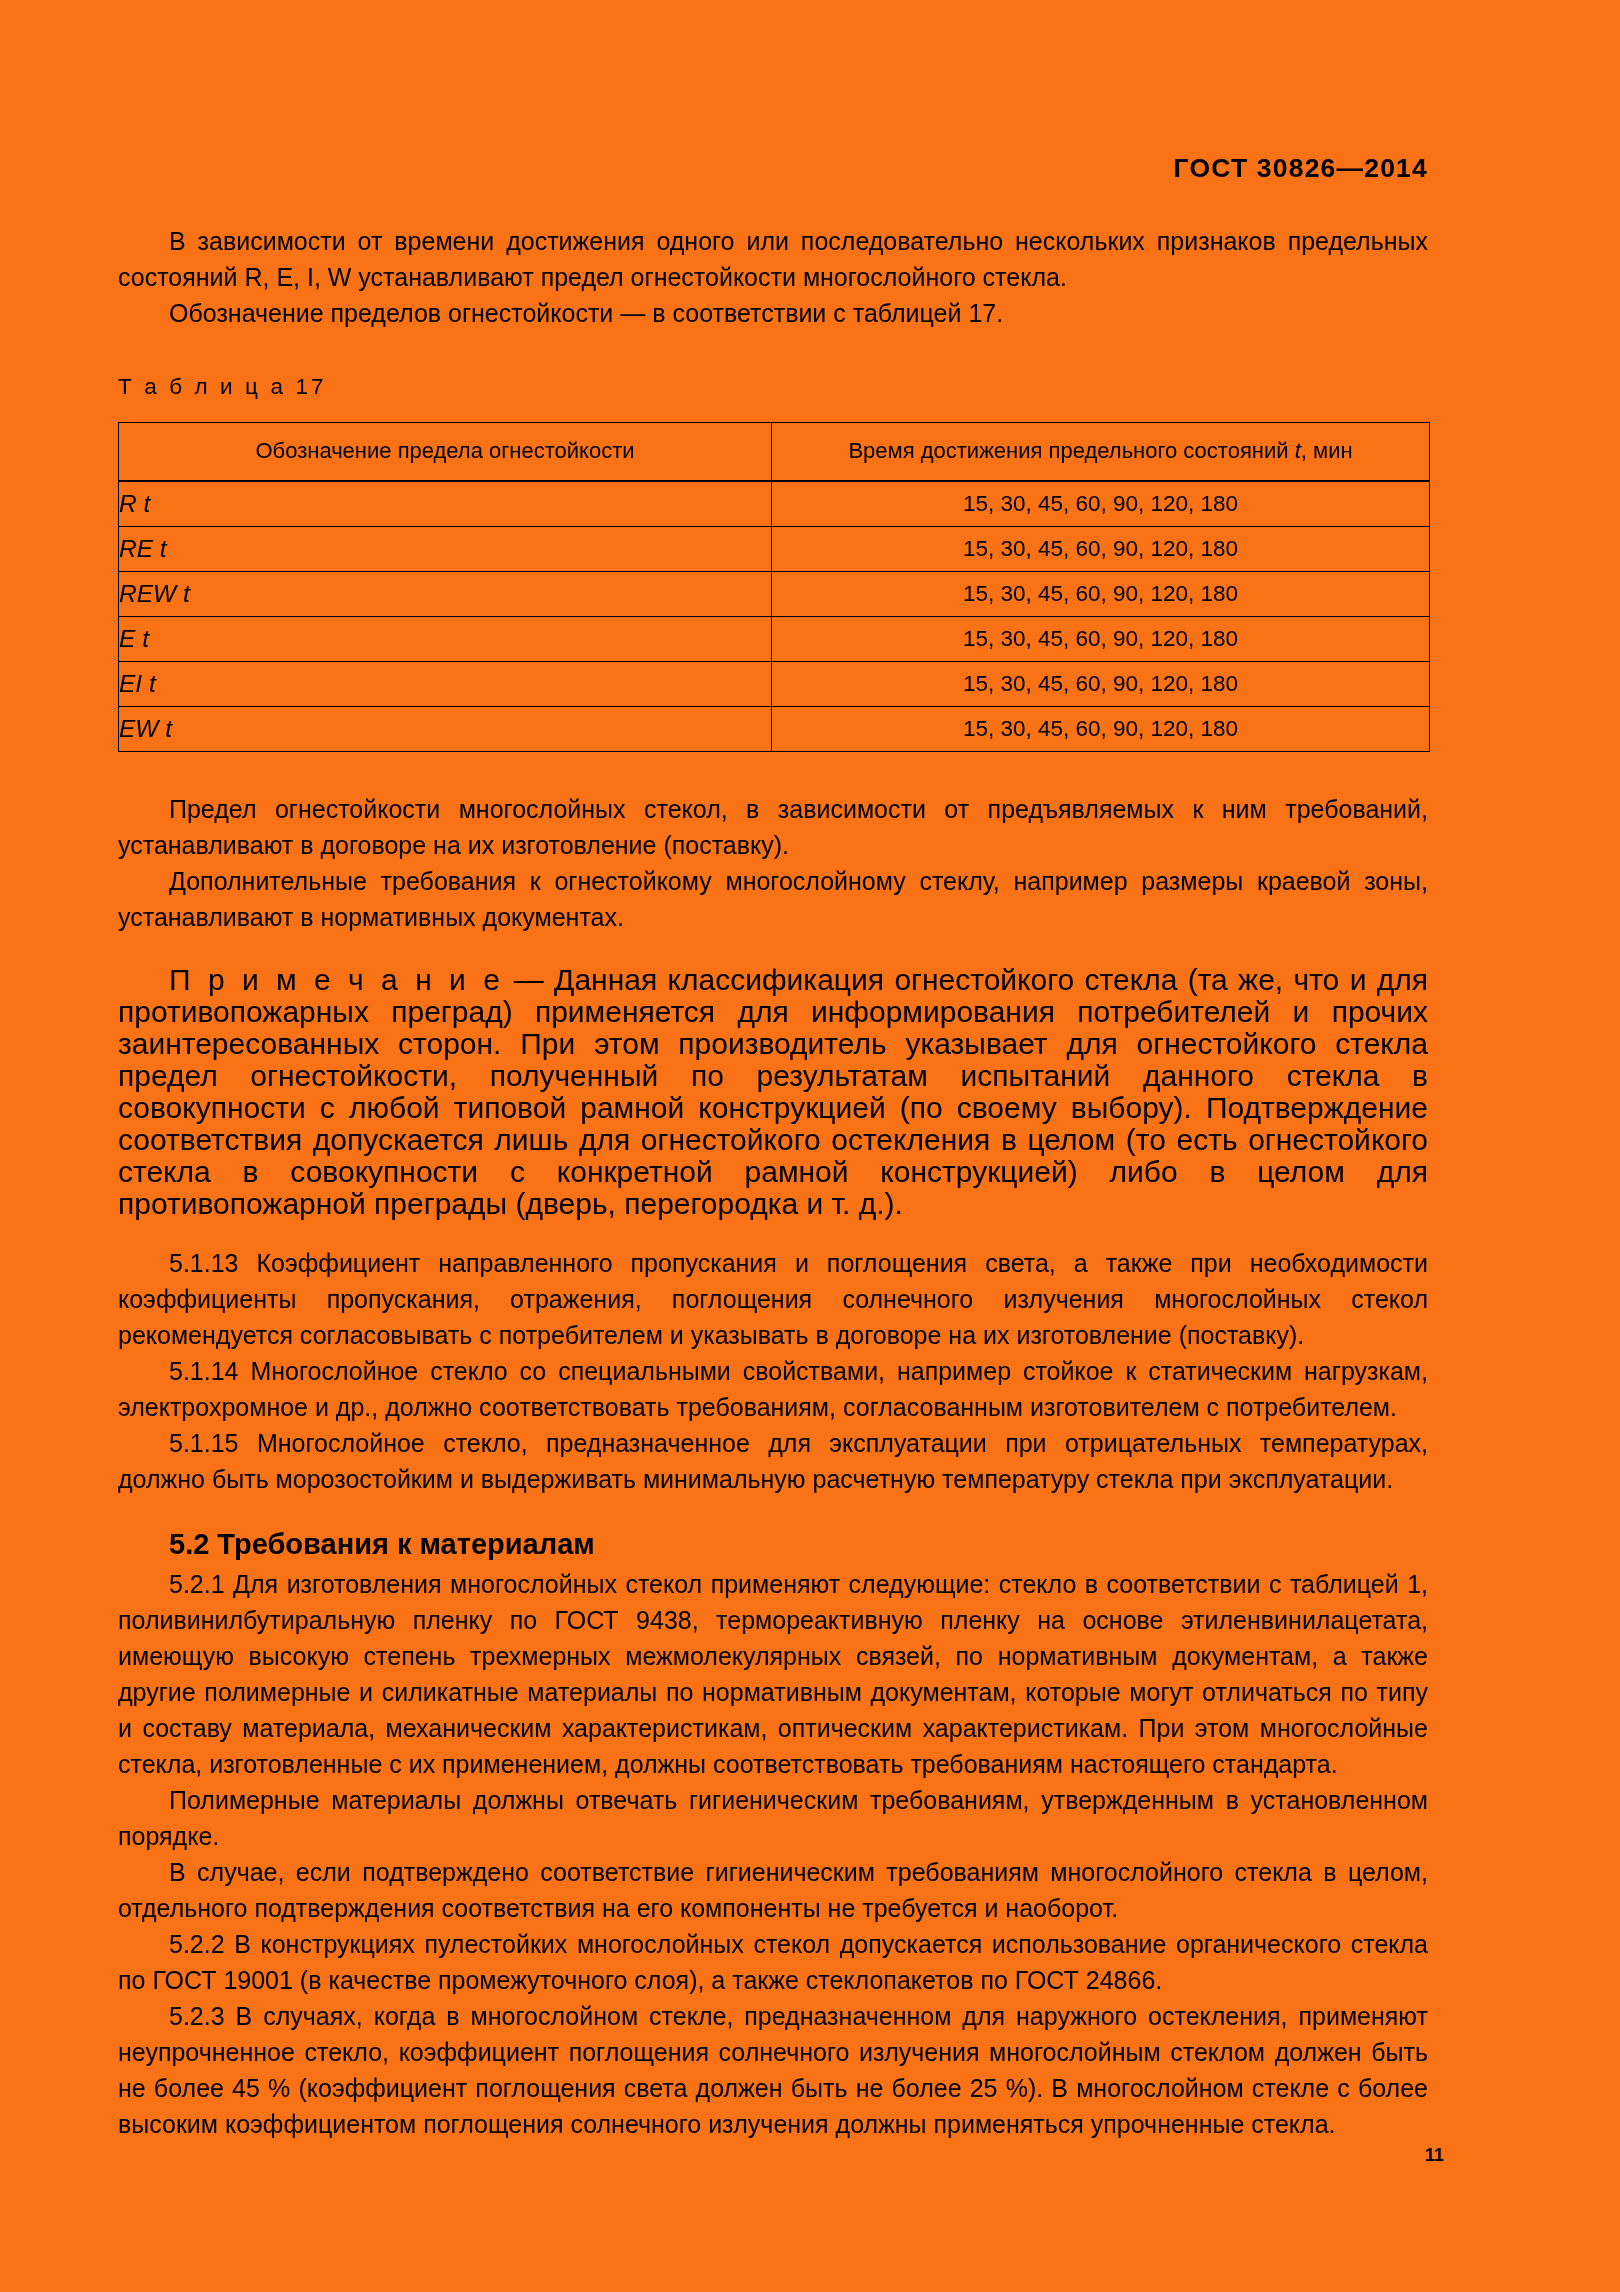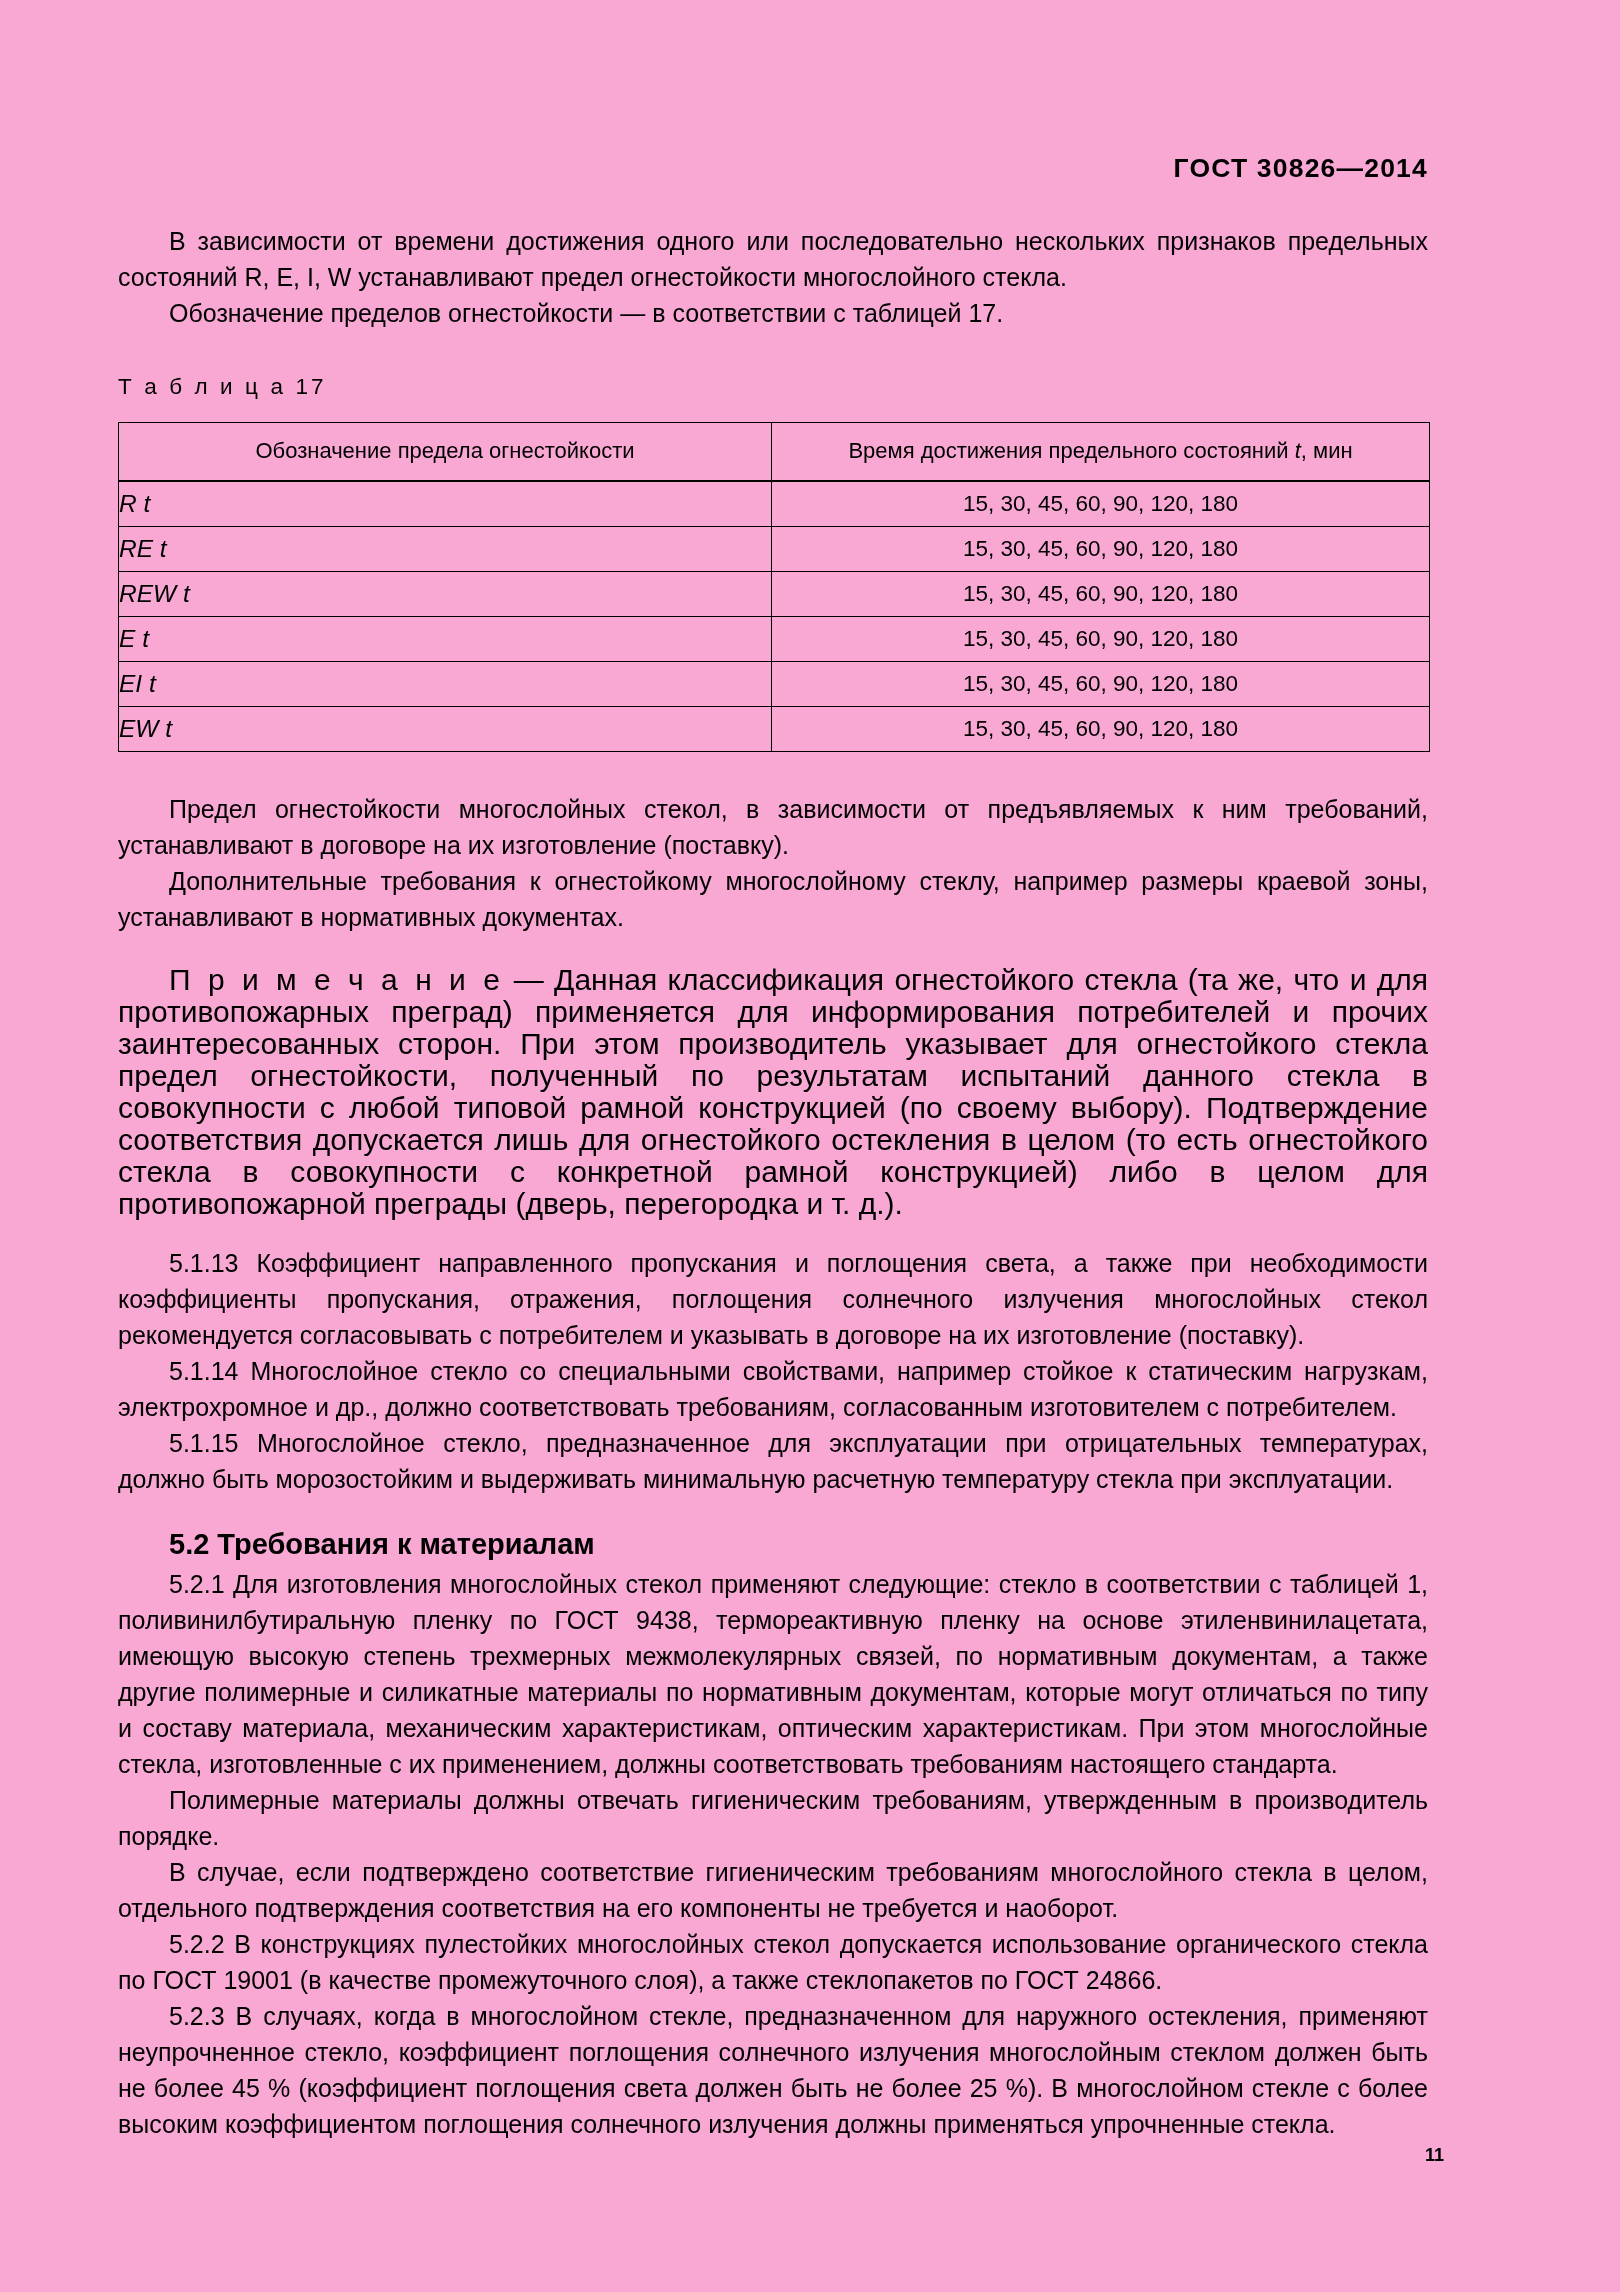--- a/index.html
+++ b/index.html
@@ -4,21 +4,21 @@
 <style>
   html, body {
     margin: 0;
     padding: 0;
     background: #ffffff;
   }
   .page {
     position: relative;
     width: 1620px;
     height: 2293px;
-    background: #f9a8d4;
+    background: #f97316;
     font-family: "Liberation Sans", sans-serif;
     color: #000000;
     box-sizing: border-box;
     overflow: hidden;
   }
 
   
   .doc-header {
     position: absolute;
     top: 153px;
@@ -199,21 +199,21 @@
     <p class="body-par gap-after-note">5.1.13  Коэффициент направленного пропускания и поглощения света, а также при необходимости коэффициенты пропускания, отражения, поглощения солнечного излучения многослойных стекол рекомендуется согласовывать с потребителем и указывать в договоре на их изготовление (поставку).</p>
 
     <p class="body-par">5.1.14  Многослойное стекло со специальными свойствами, например стойкое к статическим нагрузкам, электрохромное и др., должно соответствовать требованиям, согласованным изготовителем с потребителем.</p>
 
     <p class="body-par">5.1.15  Многослойное стекло, предназначенное для эксплуатации при отрицательных температурах, должно быть морозостойким и выдерживать минимальную расчетную температуру стекла при эксплуатации.</p>
 
     <h2 class="sect-head">5.2  Требования к материалам</h2>
 
     <p class="body-par">5.2.1  Для изготовления многослойных стекол применяют следующие: стекло в соответствии с таблицей 1, поливинилбутиральную пленку по ГОСТ 9438, термореактивную пленку на основе этиленвинилацетата, имеющую высокую степень трехмерных межмолекулярных связей, по нормативным документам, а также другие полимерные и силикатные материалы по нормативным документам, которые могут отличаться по типу и составу материала, механическим характеристикам, оптическим характеристикам. При этом многослойные стекла, изготовленные с их применением, должны соответствовать требованиям настоящего стандарта.</p>
 
-    <p class="body-par">Полимерные материалы должны отвечать гигиеническим требованиям, утвержденным в производитель порядке.</p>
+    <p class="body-par">Полимерные материалы должны отвечать гигиеническим требованиям, утвержденным в установленном порядке.</p>
 
     <p class="body-par">В случае, если подтверждено соответствие гигиеническим требованиям многослойного стекла в целом, отдельного подтверждения соответствия на его компоненты не требуется и наоборот.</p>
 
     <p class="body-par">5.2.2  В конструкциях пулестойких многослойных стекол допускается использование органического стекла по ГОСТ 19001 (в качестве промежуточного слоя), а также стеклопакетов по ГОСТ 24866.</p>
 
     <p class="body-par">5.2.3  В случаях, когда в многослойном стекле, предназначенном для наружного остекления, применяют неупрочненное стекло, коэффициент поглощения солнечного излучения многослойным стеклом должен быть не более 45 % (коэффициент поглощения света должен быть не более 25 %). В многослойном стекле с более высоким коэффициентом поглощения солнечного излучения должны применяться упрочненные стекла.</p>
 
   </div>
 
   <div class="page-number">11</div>

